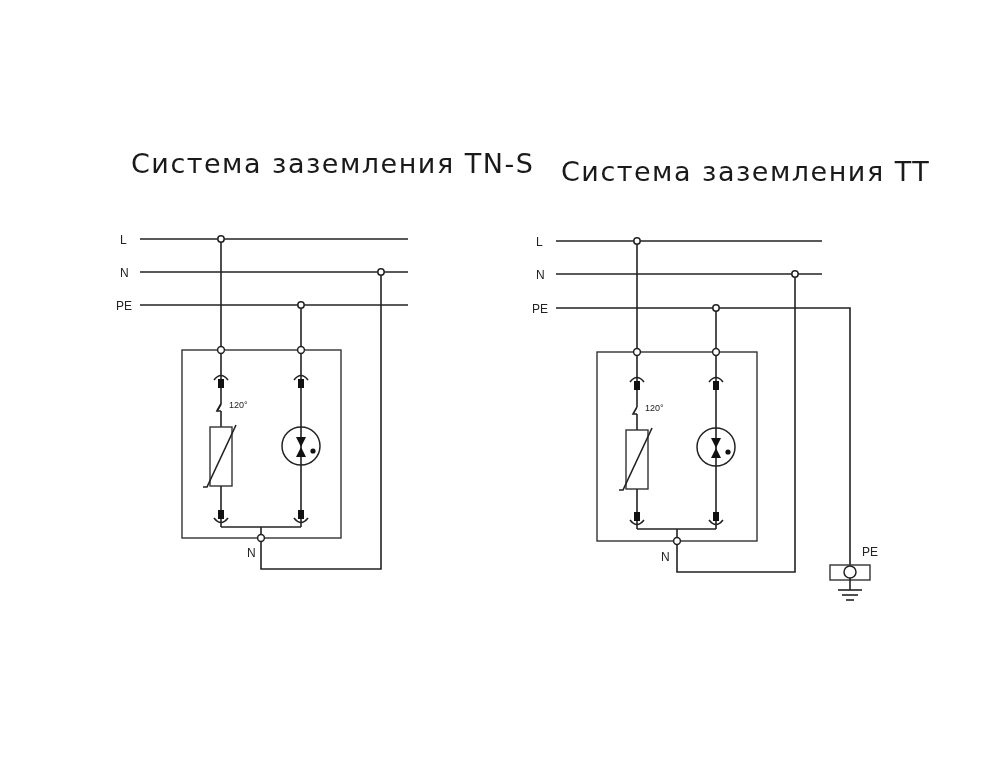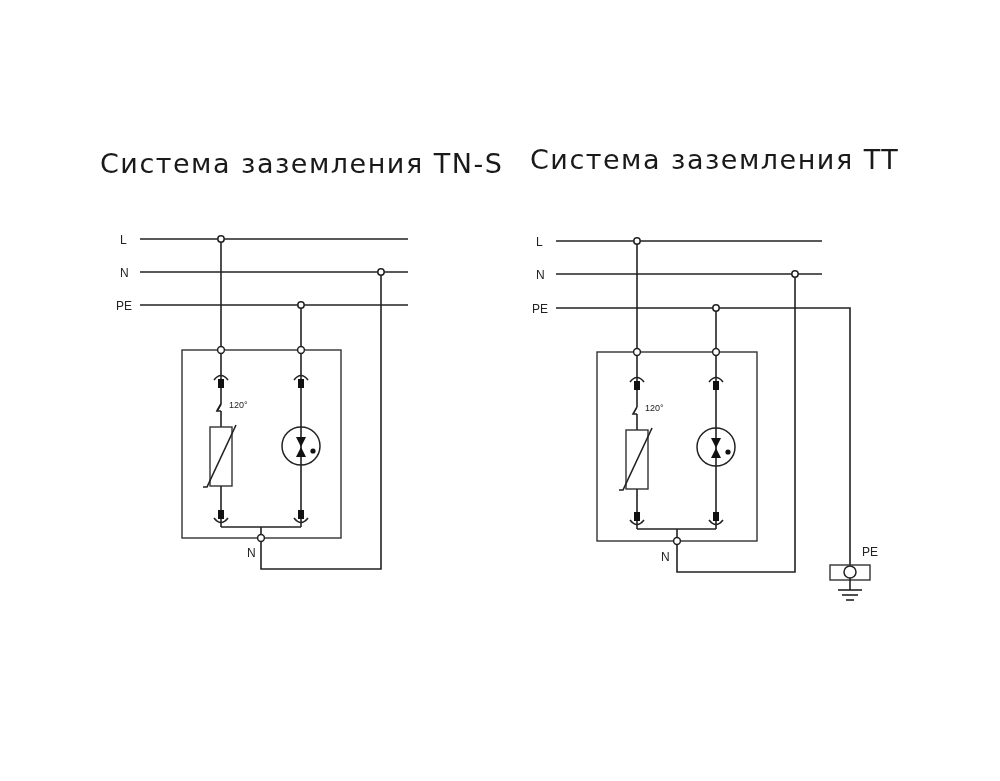--- a/index.html
+++ b/index.html
@@ -1,29 +1,29 @@
 <!DOCTYPE html>
 <html><head>
 <meta charset="utf-8">
 <style>
   html, body { margin: 0; padding: 0; background: #ffffff; }
   body { width: 1000px; height: 781px; position: relative; overflow: hidden; font-family: "DejaVu Sans", sans-serif; }
-  .title { position: absolute; font-family: "DejaVu Sans", sans-serif; font-size: 27px; color: #1a1a1a; letter-spacing: 1.5px; font-weight: normal; white-space: nowrap; }
+  .title { position: absolute; font-family: "DejaVu Sans", sans-serif; font-size: 27px; color: #1a1a1a; letter-spacing: 1.5px; font-weight: normal; white-space: nowrap; margin-left: 31px; }
   svg { position: absolute; left: 0; top: 0; }
   .wire { stroke: #222; stroke-width: 1.6; fill: none; }
   .box { stroke: #333; stroke-width: 1.4; fill: none; }
   .node { stroke: #222; stroke-width: 1.5; fill: #fff; }
   .lbl { font-family: "Liberation Sans", sans-serif; font-size: 12px; fill: #222; }
   .lbl-sm { font-family: "Liberation Sans", sans-serif; font-size: 9px; fill: #222; }
 </style>
 </head>
 <body>
 
 <div class="title" style="left:100px; top:148px;">Система заземления TN-S</div>
-<div class="title" style="left:530px; top:144px;">Система заземления TT</div>
+<div class="title" style="left:530px; top:156px;">Система заземления TT</div>
 
 <svg width="1000" height="781" viewBox="0 0 1000 781">
   <defs>
 
     <g id="term-top">
       <path d="M -7 4 Q 0 -5 7 4" stroke="#222" stroke-width="1.6" fill="none"></path>
       <rect x="-3" y="3" width="6" height="9" fill="#111"></rect>
     </g>
     <g id="term-bot">
       <rect x="-3" y="-12" width="6" height="9" fill="#111"></rect>

